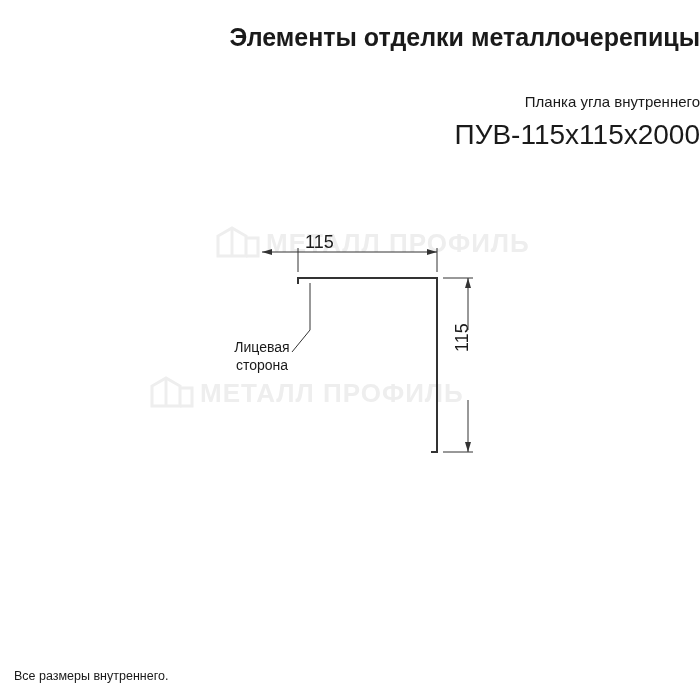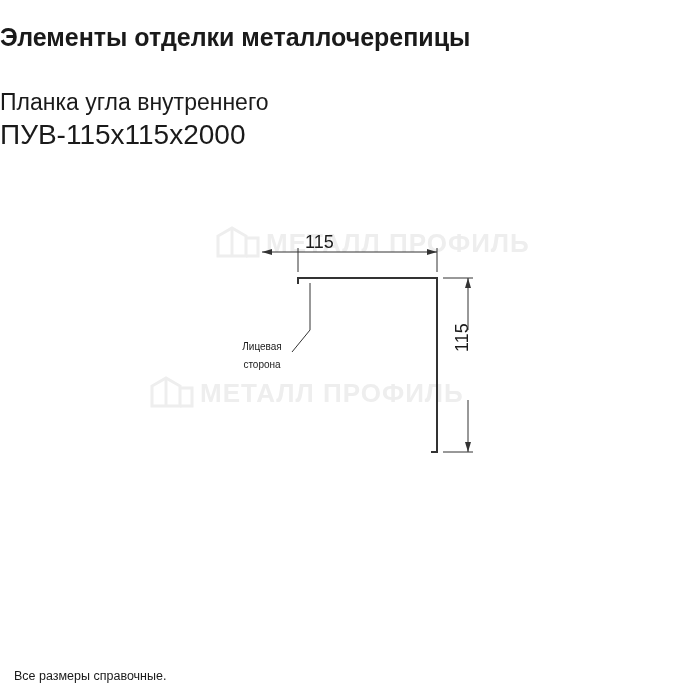--- a/index.html
+++ b/index.html
@@ -15,34 +15,34 @@
     position: relative;
     overflow: hidden;
   }
   .page {
     position: absolute;
     inset: 0;
   }
   .title-block {
     position: absolute;
     top: 20px;
-    left: 0;
+    left: 12px;
     right: 0;
-    text-align: left;
+    text-align: right;
   }
   .main-title {
     font-size: 25px;
     font-weight: bold;
     letter-spacing: 0px;
     margin: 0;
     padding: 0;
     line-height: 34px;
   }
   .sub-title {
-    font-size: 23px;
+    font-size: 15px;
     margin: 0;
     padding: 0;
     line-height: 30px;
     margin-top: 33px;
   }
   .sub-title2 {
     font-size: 28px;
     margin: 0;
     padding: 0;
     line-height: 30px;
@@ -79,21 +79,21 @@
     width: 700px;
     height: 700px;
   }
 
   .face-label {
     position: absolute;
     left: 222px;
     top: 338px;
     width: 80px;
     text-align: center;
-    font-size: 10px;
+    font-size: 14px;
     line-height: 18px;
     color: #1a1a1a;
   }
 
   .dim-top-label {
     position: absolute;
     left: 305px;
     top: 232px;
     font-size: 18px;
     color: #1a1a1a;
@@ -195,16 +195,16 @@
 
   <div class="face-label">
     <div>Лицевая</div>
     <div>сторона</div>
   </div>
 
   <div class="dim-top-label">115</div>
   <div class="dim-right-label">115</div>
 
   <div class="footer">
-    <div>Все размеры справочные.</div>
+    <div>Все размеры внутреннего.</div>
   </div>
 
 </div>
 
 </body></html>

